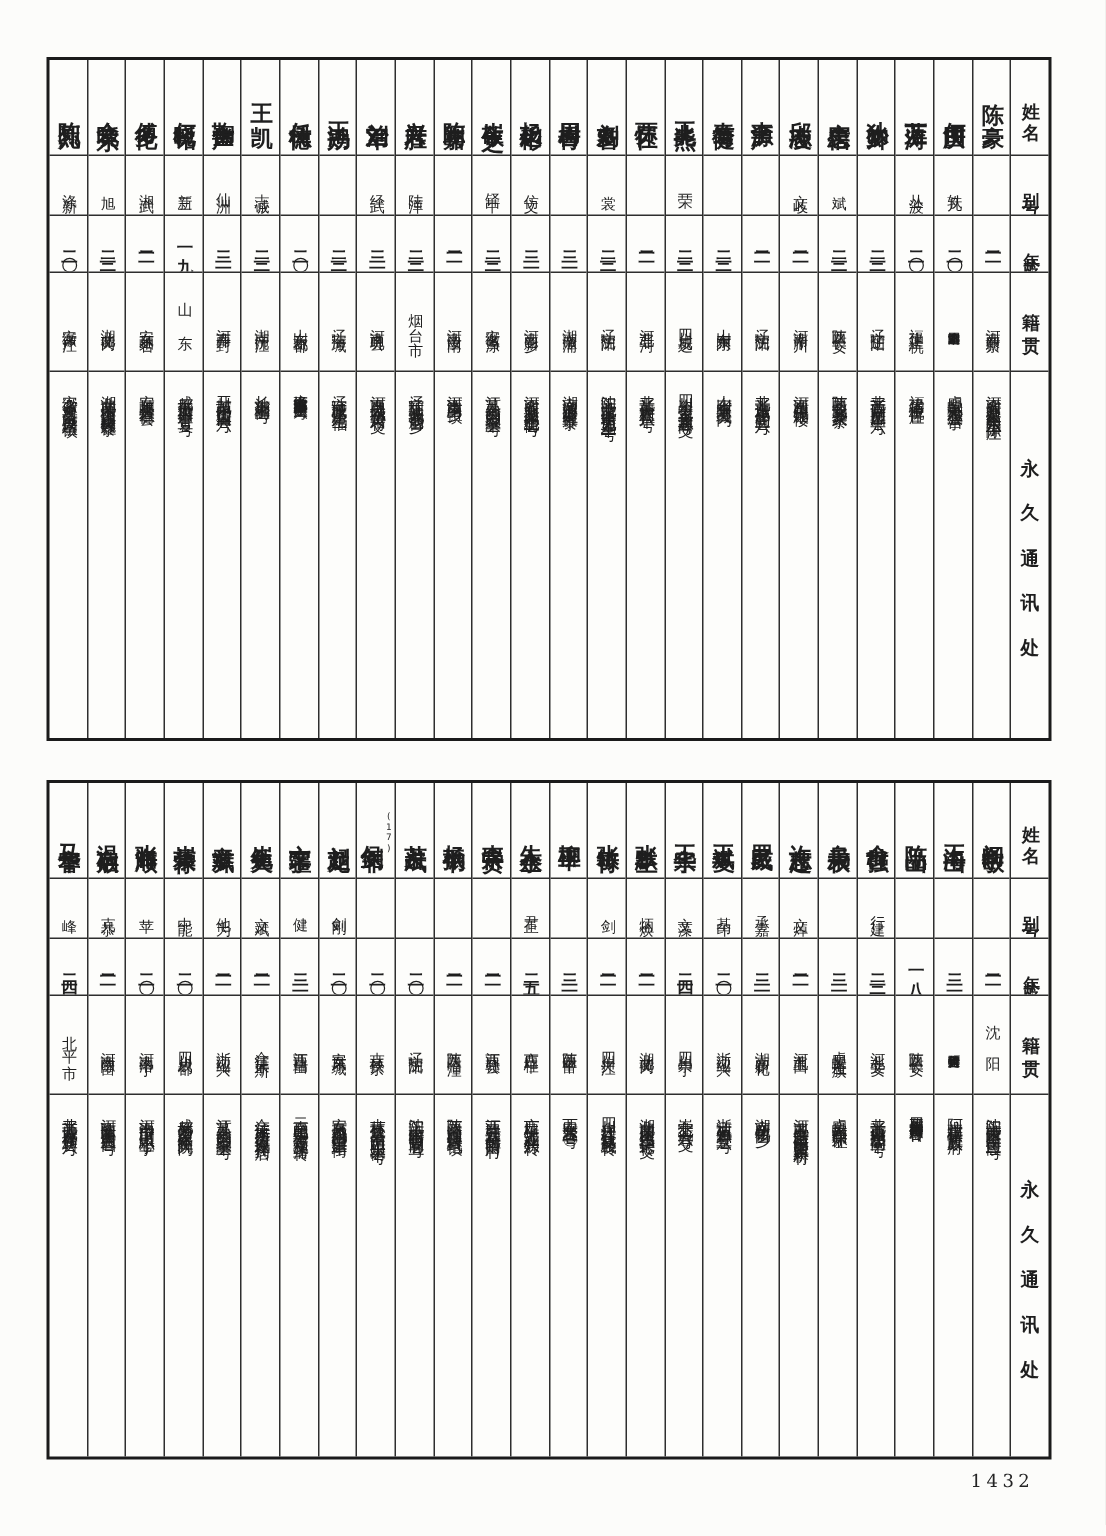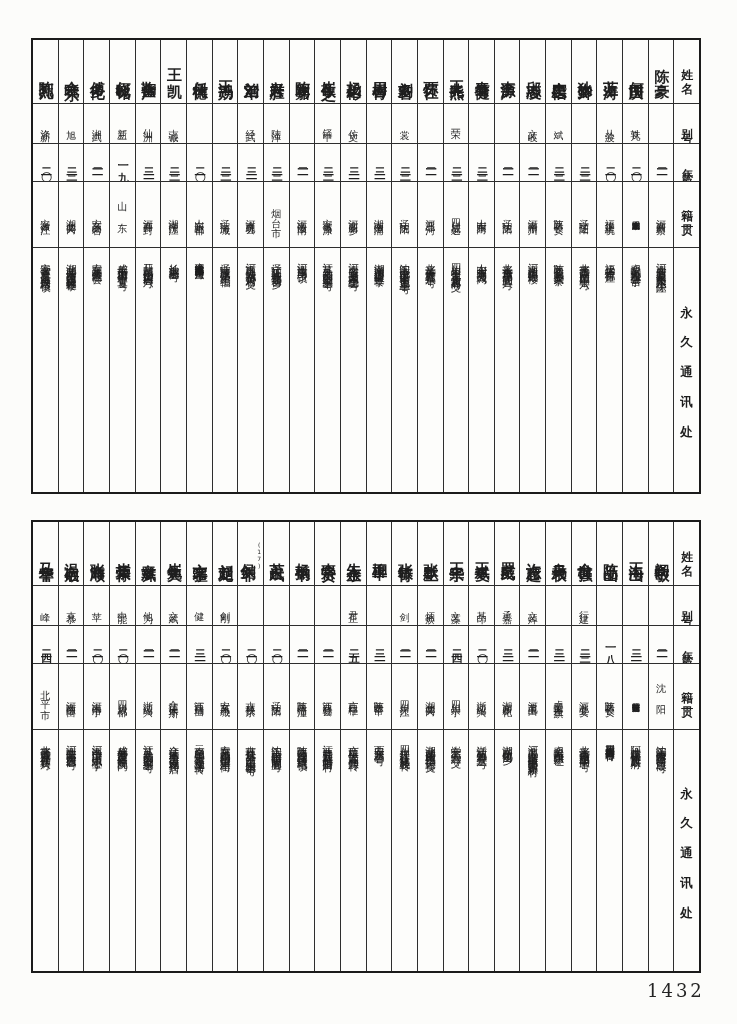--- a/index.html
+++ b/index.html
@@ -45,21 +45,21 @@
 
   .head-label { font-weight:bold; }
   .h-name   { font-size:12px; letter-spacing:13px; }
   .h-alias  { font-size:11.5px; letter-spacing:5px; }
   .h-age    { font-size:11px; letter-spacing:4px; }
   .h-origin { font-size:12px; letter-spacing:15px; }
   .h-addr   { font-size:12.5px; letter-spacing:30px; }
 
   .page-number {
     position:absolute; left:647px; top:980px;
-    font-family:"DejaVu Serif", serif; font-size:18px; letter-spacing:3px; color:#242424;
+    font-family:"DejaVu Serif", serif; font-size:12px; letter-spacing:3px; color:#242424;
   }
 </style>
 </head>
 <body>
 
 <div class="page">
   <div class="reg-table" id="table-top">
       <div class="col">
         <div class="cell c-name">
           <span class="v name-text">陈烈凡</span>

